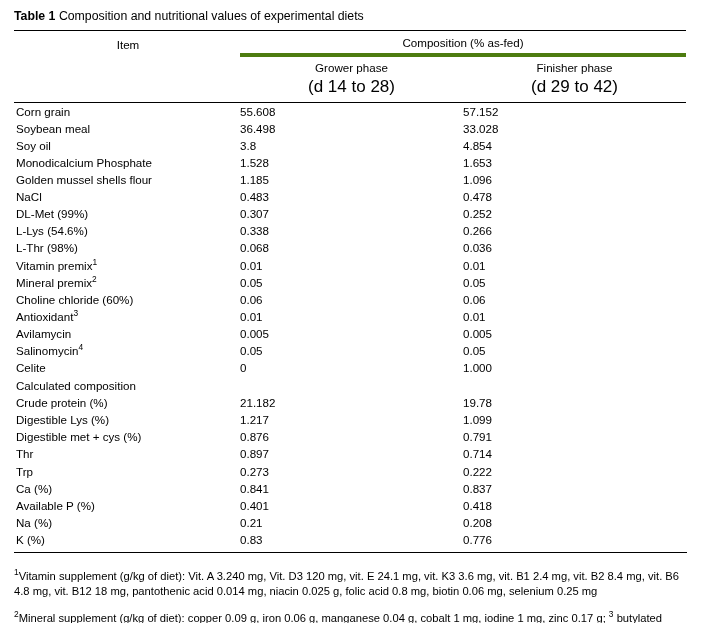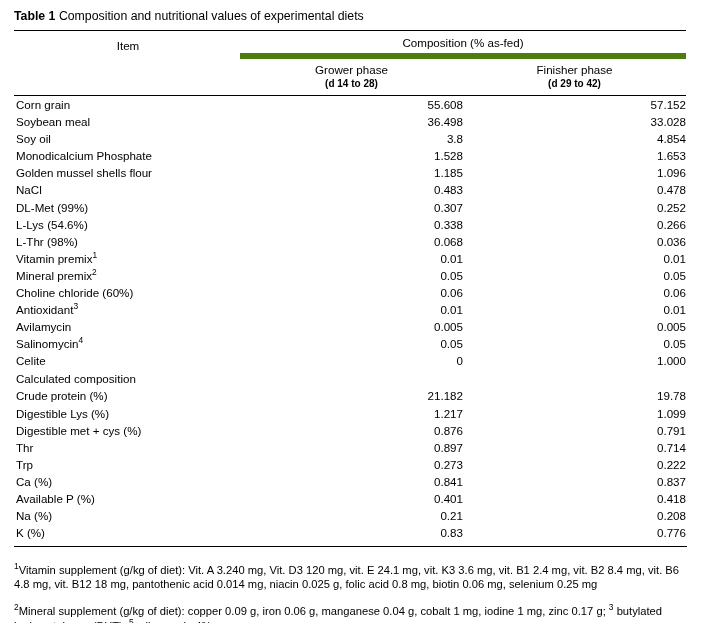--- a/index.html
+++ b/index.html
@@ -50,46 +50,45 @@
 
   tr.head-row1 td {
     padding: 5px 0 4px 0;
     text-align: center;
   }
   tr.head-row1 td.item-cell {
     text-align: center;
     padding-left: 2px;
   }
   td.comp-span {
-    border-bottom: 6px solid #4d7c0f;
+    border-bottom: 4px solid #4d7c0f;
   }
   tr.head-row2 td {
     text-align: center;
     padding: 4px 0 0 0;
     line-height: 1.25;
   }
   tr.head-row2 td .sub {
     display: block;
-    font-size: 10px;
-    font-weight: bold;
+    font-size: 17px;
   }
   tr.head-spacer td {
     height: 5px;
     border-bottom: 1.2px solid #000;
   }
   tr.data td {
     padding: 1.6px 0;
     line-height: 1.2;
   }
   tr.data td.item-cell {
     text-align: left;
     padding-left: 2px;
   }
   tr.data td.num {
-    text-align: right;
+    text-align: left;
   }
   tr.data.section td.item-cell {
     padding-top: 2.5px;
   }
   .footnotes {
     margin: 0 14px;
     padding-top: 4px;
     font-size: 11.2px;
     line-height: 1.32;
   }

